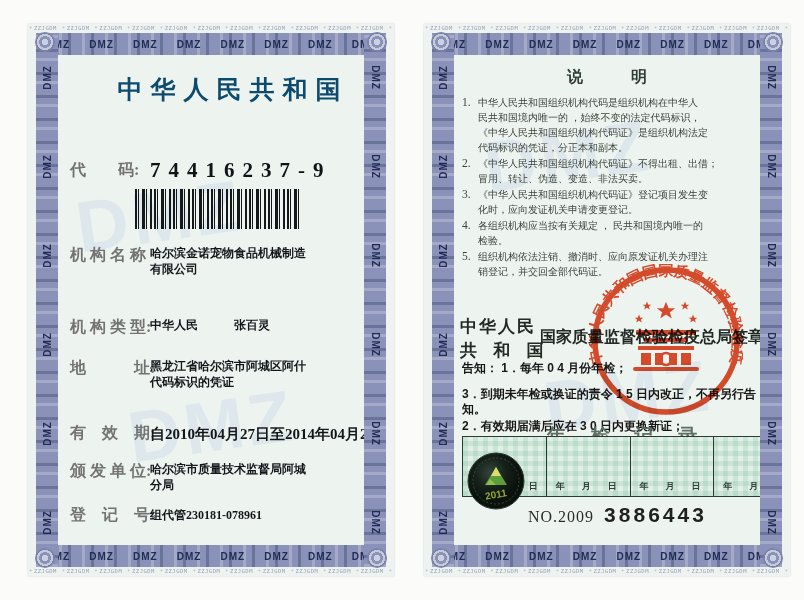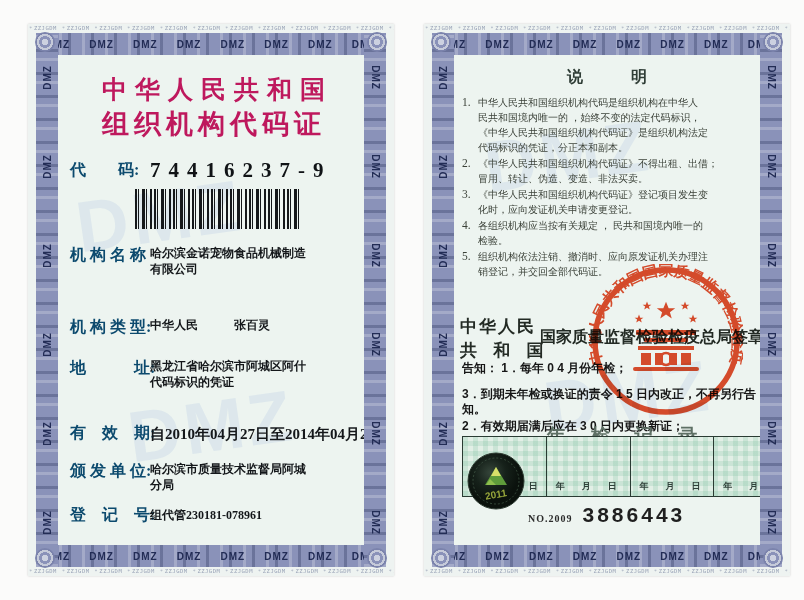--- a/index.html
+++ b/index.html
@@ -29,25 +29,25 @@
   .corner { position:absolute; width:20px; height:20px; border-radius:50%;
     background:radial-gradient(circle, #ccd1e0 0 3px, #8a92b9 3px 6px, #c5cad9 6px 8px, #7b83ac 8px 10px); z-index:3; }
   .corner.tl { left:7px; top:8px; } .corner.tr { right:7px; top:8px; }
   .corner.bl { left:7px; bottom:8px; } .corner.br { right:7px; bottom:8px; }
 
   .content { position:absolute; left:30px; right:30px; top:31px; bottom:31px; background:#edf4f0; overflow:hidden; }
   .wm { position:absolute; font-family:"Liberation Sans",sans-serif; font-weight:bold; font-size:72px;
     color:rgba(135,170,215,.16); transform:rotate(-8deg); letter-spacing:4px; pointer-events:none; }
 
   
-  .cert-title { position:absolute; left:0; right:0; text-align:left; font-weight:bold;
-    color:#be185d;margin-left:44px; }
+  .cert-title { position:absolute; left:0; right:0; text-align:center; font-weight:bold;
+    color:#0c4a6e;margin-left:44px; }
   #title1 { top:18px; font-size:25px; letter-spacing:8px; }
   #title2 { top:51px; font-size:27px; letter-spacing:5px; }
-  .f-label { position:absolute; left:12px; font-size:16px; font-weight:bold; color:#0c4a6e; white-space:pre; }
+  .f-label { position:absolute; left:12px; font-size:16px; font-weight:bold; color:#737373; white-space:pre; }
   .f-value { position:absolute; left:92px; font-size:12px; font-weight:bold; color:#14171a; white-space:pre-line; width:214px; line-height:1.35; }
   .code-value { font-size:21px; letter-spacing:8px; font-weight:bold; color:#101316;
     font-family:"Liberation Serif",serif; white-space:nowrap; width:auto; }
   #barcode { position:absolute; left:77px; top:134px; width:166px; height:40px;
     background:repeating-linear-gradient(90deg,#15181a 0 2px,transparent 2px 3px,#15181a 3px 4px,transparent 4px 7px,#15181a 7px 10px,transparent 10px 11px,#15181a 11px 12px,transparent 12px 15px,#15181a 15px 17px,transparent 17px 19px); }
 
   
   #notes-title { position:absolute; top:12px; left:0; right:0; text-align:center;
     font-size:16px; font-weight:bold; color:#2f3d36; white-space:pre; }
   #notes { position:absolute; top:40px; left:8px; right:4px; color:#3b4138; }
@@ -68,21 +68,21 @@
     background-color:#e2efe6;
     background-image:repeating-linear-gradient(0deg, rgba(110,185,150,.20) 0 5px, transparent 5px 10px),
                      repeating-linear-gradient(90deg, rgba(110,185,150,.20) 0 5px, transparent 5px 10px); }
   .acell { flex:1; border-right:1.5px solid #2a3b33; position:relative; }
   .acell:last-child { border-right:none; }
   .acell .ymd { position:absolute; bottom:3px; left:0; right:0; text-align:center;
     font-size:9px; letter-spacing:4px; color:#30413a; font-weight:bold; }
   .acell.first .ymd { text-align:right; padding-right:4px; }
   #hologram { position:absolute; left:12px; top:396px; width:60px; height:60px; z-index:4; }
   #serial { position:absolute; top:448px; left:74px; white-space:nowrap; }
-  #serial .pfx { font-size:10px; color:#2b2b2b; font-weight:bold; letter-spacing:1px; }
+  #serial .pfx { font-size:16px; color:#2b2b2b; font-weight:normal; letter-spacing:1px; }
   #serial .num { font-size:21px; color:#1f1f1f; font-weight:bold; letter-spacing:3px;
     font-family:"Liberation Sans","DejaVu Sans",sans-serif; margin-left:10px; }
   #seal { position:absolute; left:135px; top:209px; width:154px; height:154px;
     mix-blend-mode:multiply; opacity:.93; z-index:5; }
 </style>
 </head>
 <body>
 
 <div class="page" id="page-left">
   <div class="micro top">＊ZZJGDM ＊ZZJGDM ＊ZZJGDM ＊ZZJGDM ＊ZZJGDM ＊ZZJGDM ＊ZZJGDM ＊ZZJGDM ＊ZZJGDM ＊ZZJGDM ＊ZZJGDM ＊ZZJGDM ＊ZZJGDM ＊ZZJGDM ＊ZZJGDM ＊ZZJGDM</div>
@@ -126,21 +126,20 @@
   <div class="corner tl"></div>
   <div class="corner tr"></div>
   <div class="corner bl"></div>
   <div class="corner br"></div>
 
   <div class="content">
     <div class="wm" style="left:18px; top:120px;">DMZ</div>
     <div class="wm" style="left:70px; top:330px;">DMZ</div>
 
     <div class="cert-title" id="title1">中华人民共和国</div>
-    <div class="cert-title" id="title2">组织机构代码证</div>
 
     <div class="f-label" style="top:105px;">代　　码:</div>
     <div class="f-value code-value" style="top:101px;">74416237-9</div>
     <div id="barcode"></div>
 
     <div class="f-label" style="top:190px;">机 构 名 称</div>
     <div class="f-value" style="top:190px;">哈尔滨金诺宠物食品机械制造
 有限公司</div>
 
     <div class="f-label" style="top:262px;">机 构 类 型:</div>

